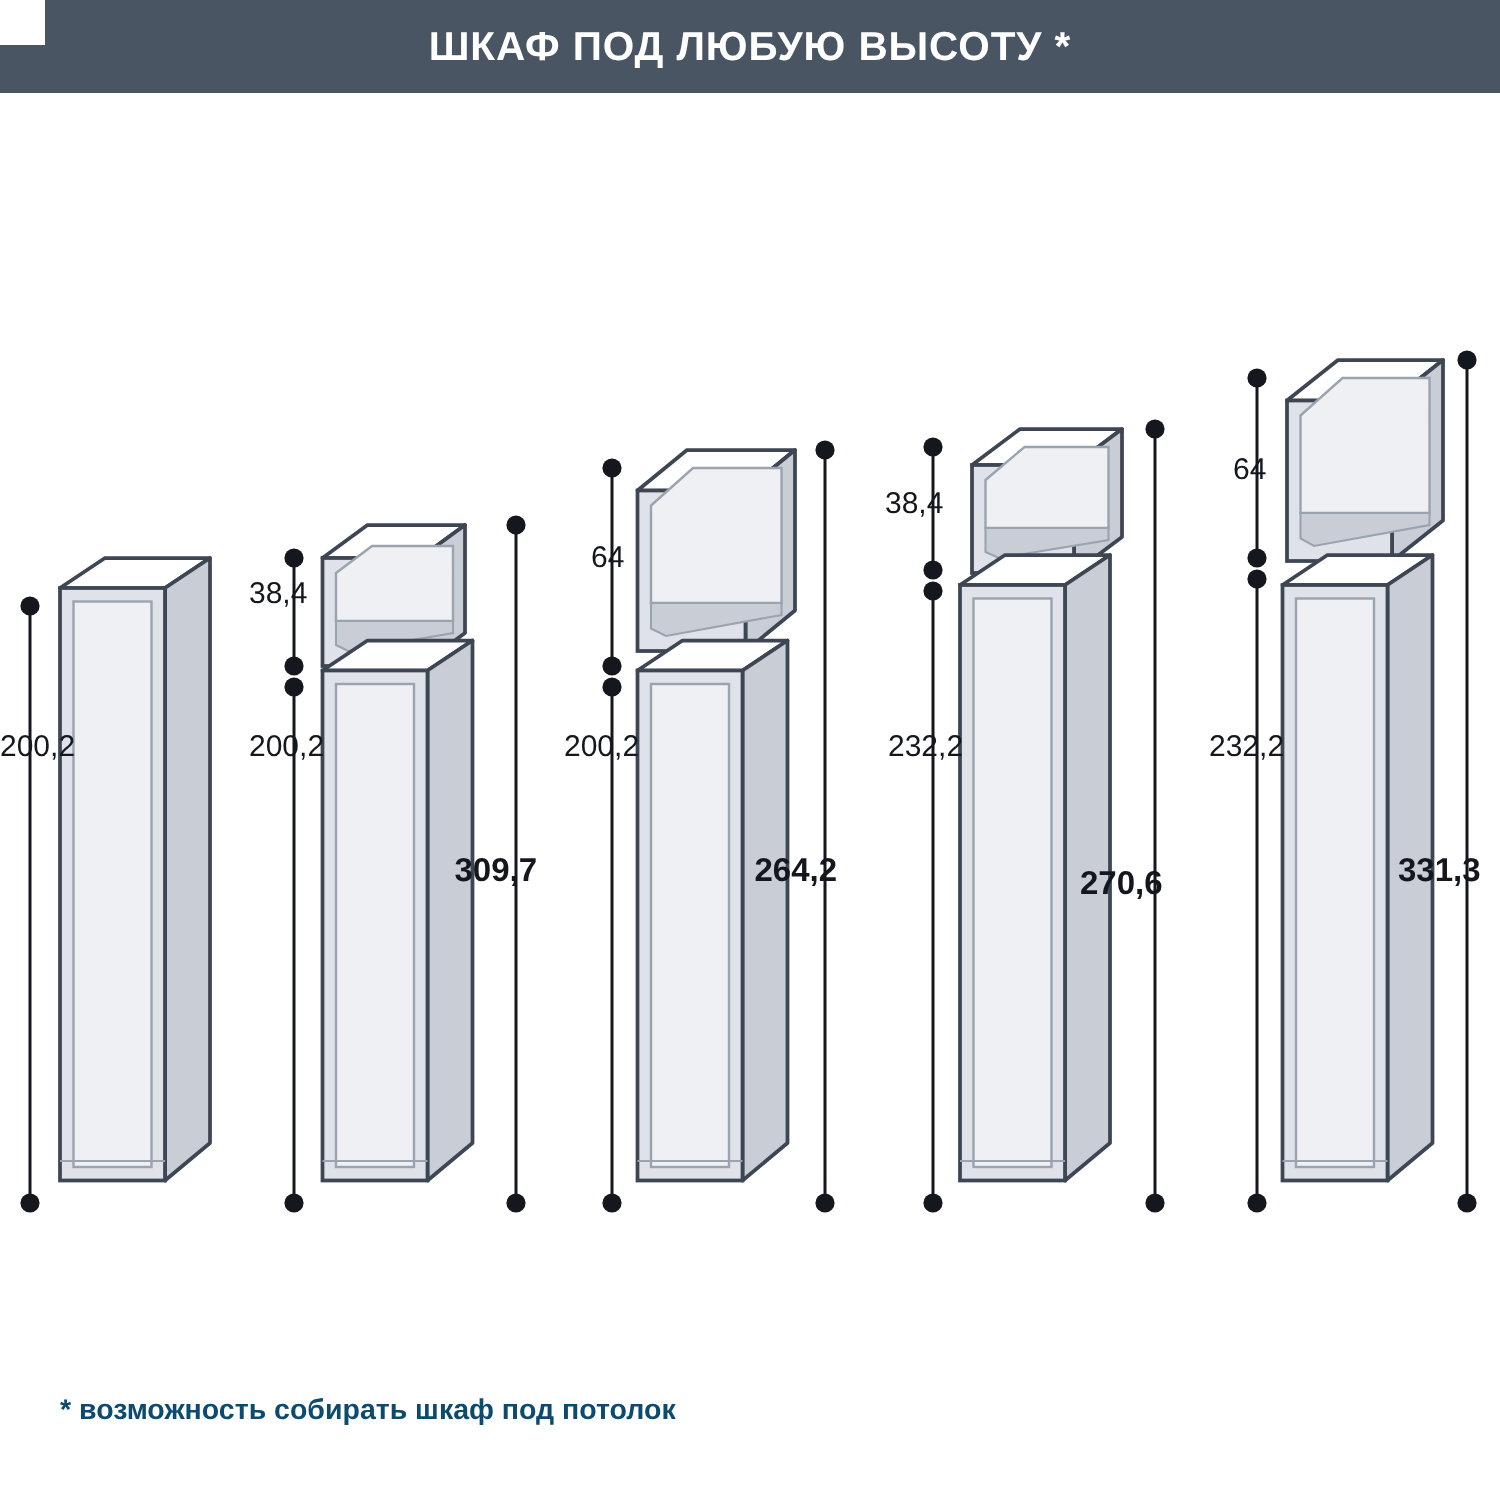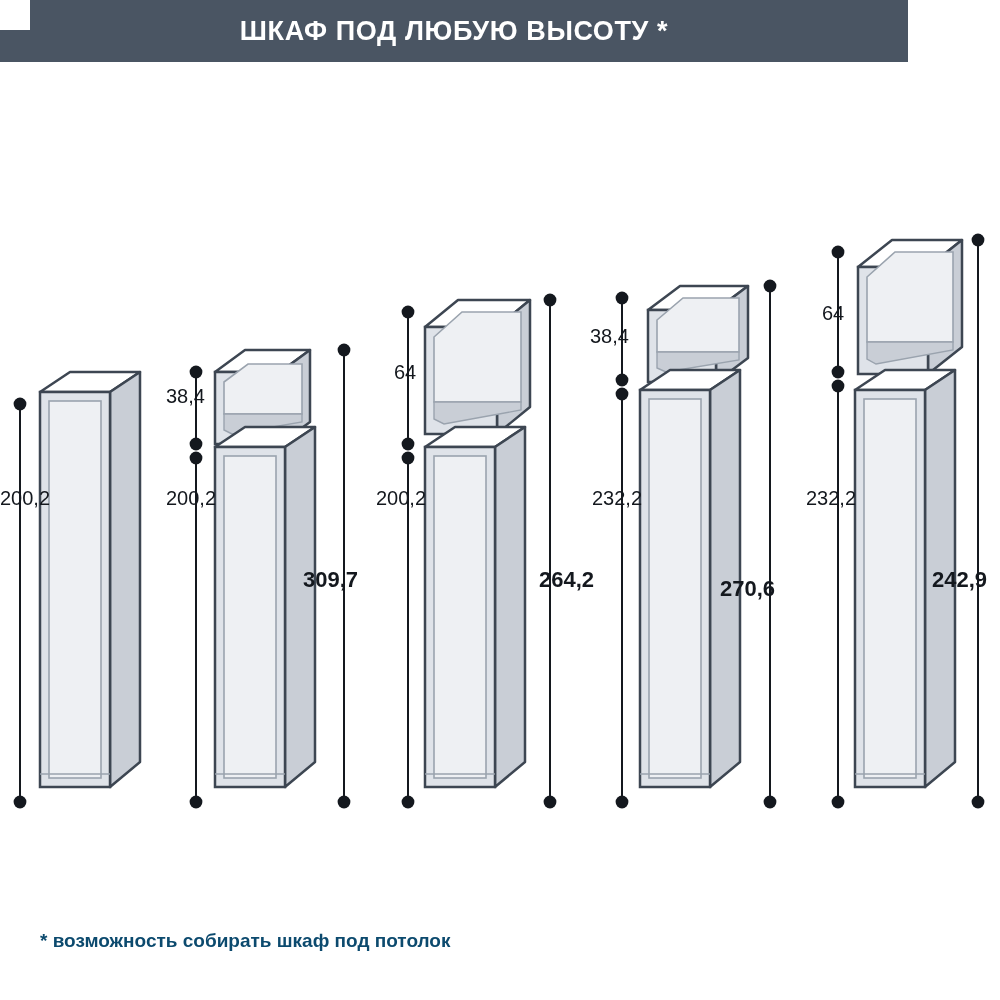--- a/index.html
+++ b/index.html
@@ -10,21 +10,21 @@
     width: 1000px;
     height: 1000px;
     background: #ffffff;
     font-family: "Liberation Sans", sans-serif;
     overflow: hidden;
     position: relative;
   }
   .header-bar {
     position: absolute;
     left: 0; top: 0;
-    width: 908px;
+    width: 1000px;
     height: 62px;
     background: #4a5563;
     display: flex;
     align-items: center;
     justify-content: center;
   }
   .header-title {
     color: #ffffff;
     font-size: 27px;
     font-weight: bold;
@@ -176,25 +176,25 @@
   </svg>
 
   <div class="dim-label" style="left:0px; top:425px;">200,2</div>
 
   <div class="dim-label" style="left:166px; top:323px;">38,4</div>
   <div class="dim-label" style="left:166px; top:425px;">200,2</div>
   <div class="dim-label bold" style="left:303px; top:505px;">309,7</div>
 
   <div class="dim-label" style="left:394px; top:299px;">64</div>
   <div class="dim-label" style="left:376px; top:425px;">200,2</div>
-  <div class="dim-label bold" style="left:503px; top:505px;margin-left:36px;">264,2</div>
+  <div class="dim-label bold" style="left:503px; top:505px;">264,2</div>
 
   <div class="dim-label" style="left:590px; top:263px;">38,4</div>
   <div class="dim-label" style="left:592px; top:425px;">232,2</div>
   <div class="dim-label bold" style="left:720px; top:514px;">270,6</div>
 
   <div class="dim-label" style="left:822px; top:240px;">64</div>
   <div class="dim-label" style="left:806px; top:425px;">232,2</div>
-  <div class="dim-label bold" style="left:932px; top:505px;">242,9</div>
+  <div class="dim-label bold" style="left:932px; top:505px;">331,3</div>
 
 </div>
 
 <div class="footnote">* возможность собирать шкаф под потолок</div>
 
 </body></html>

